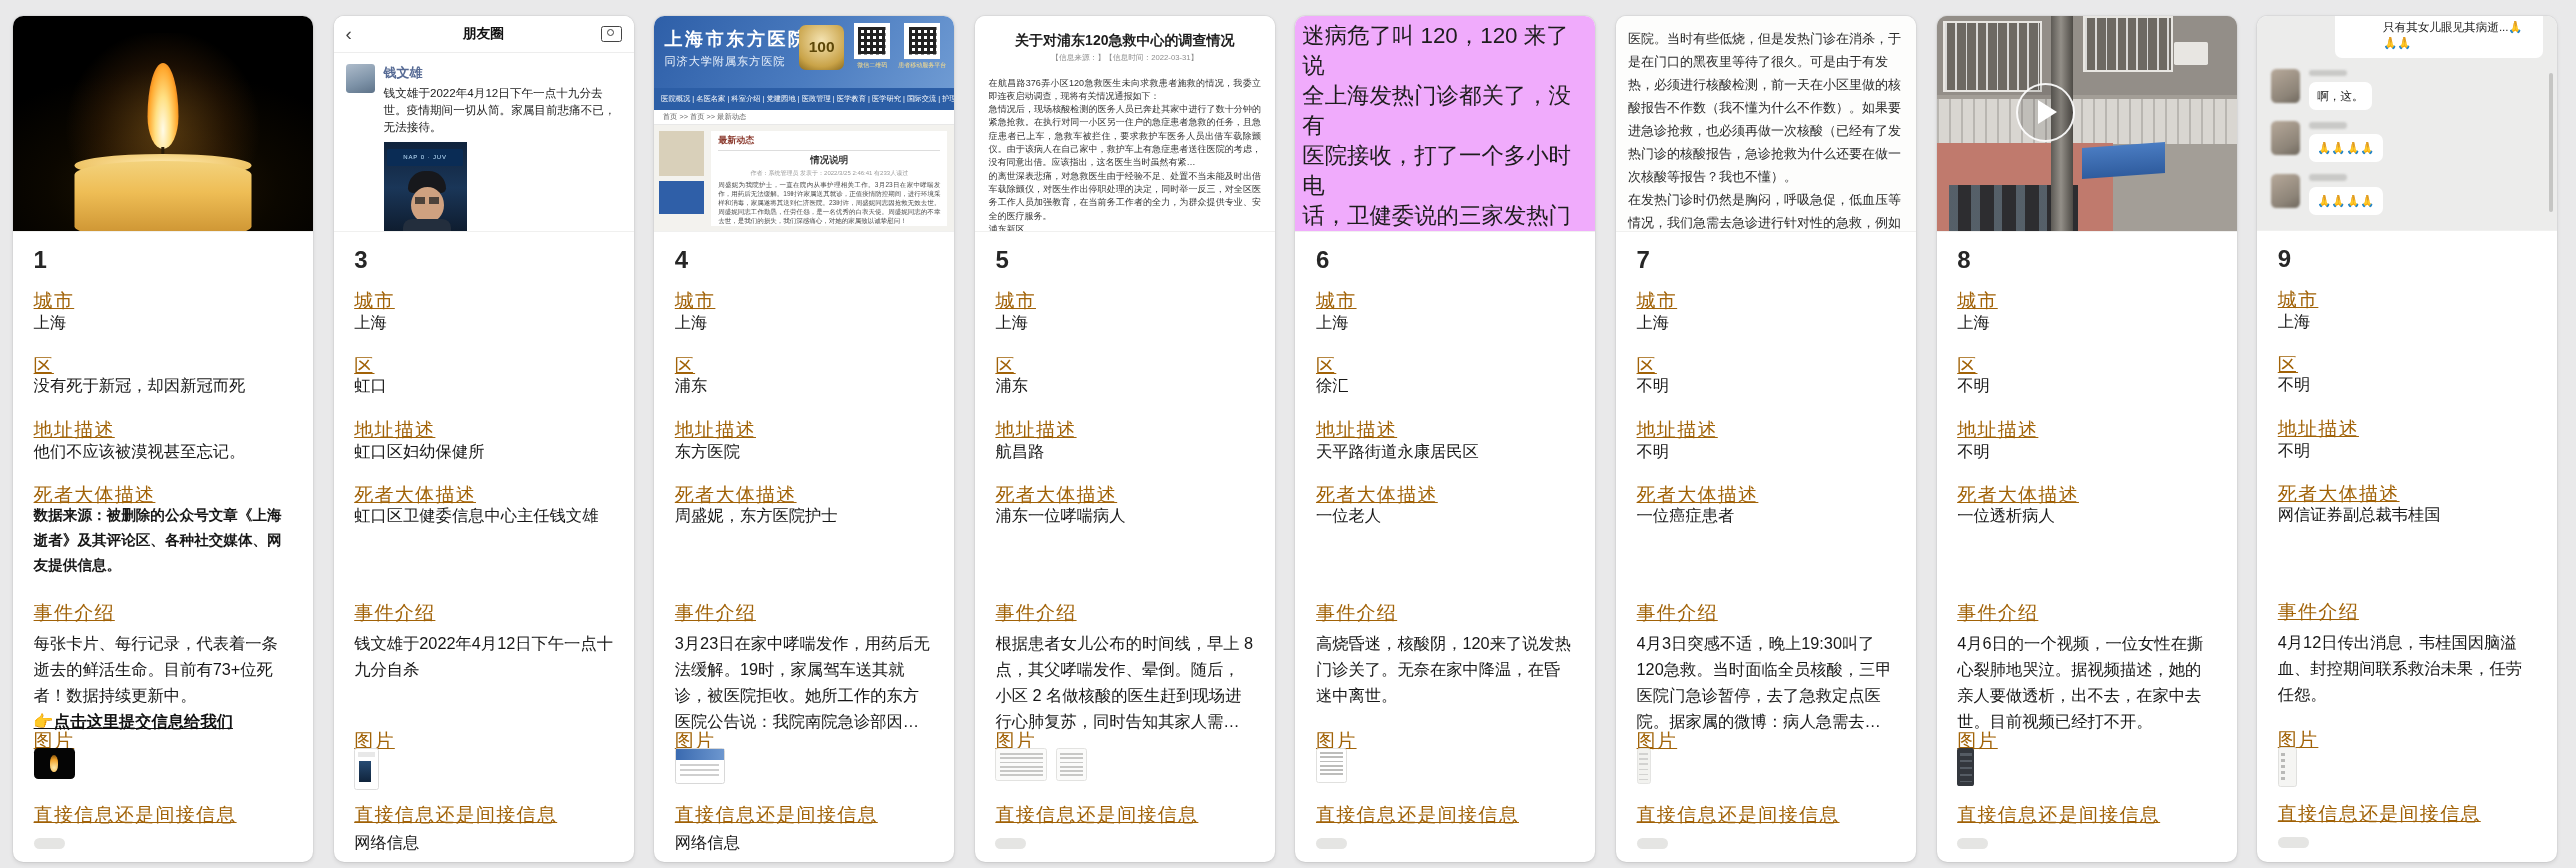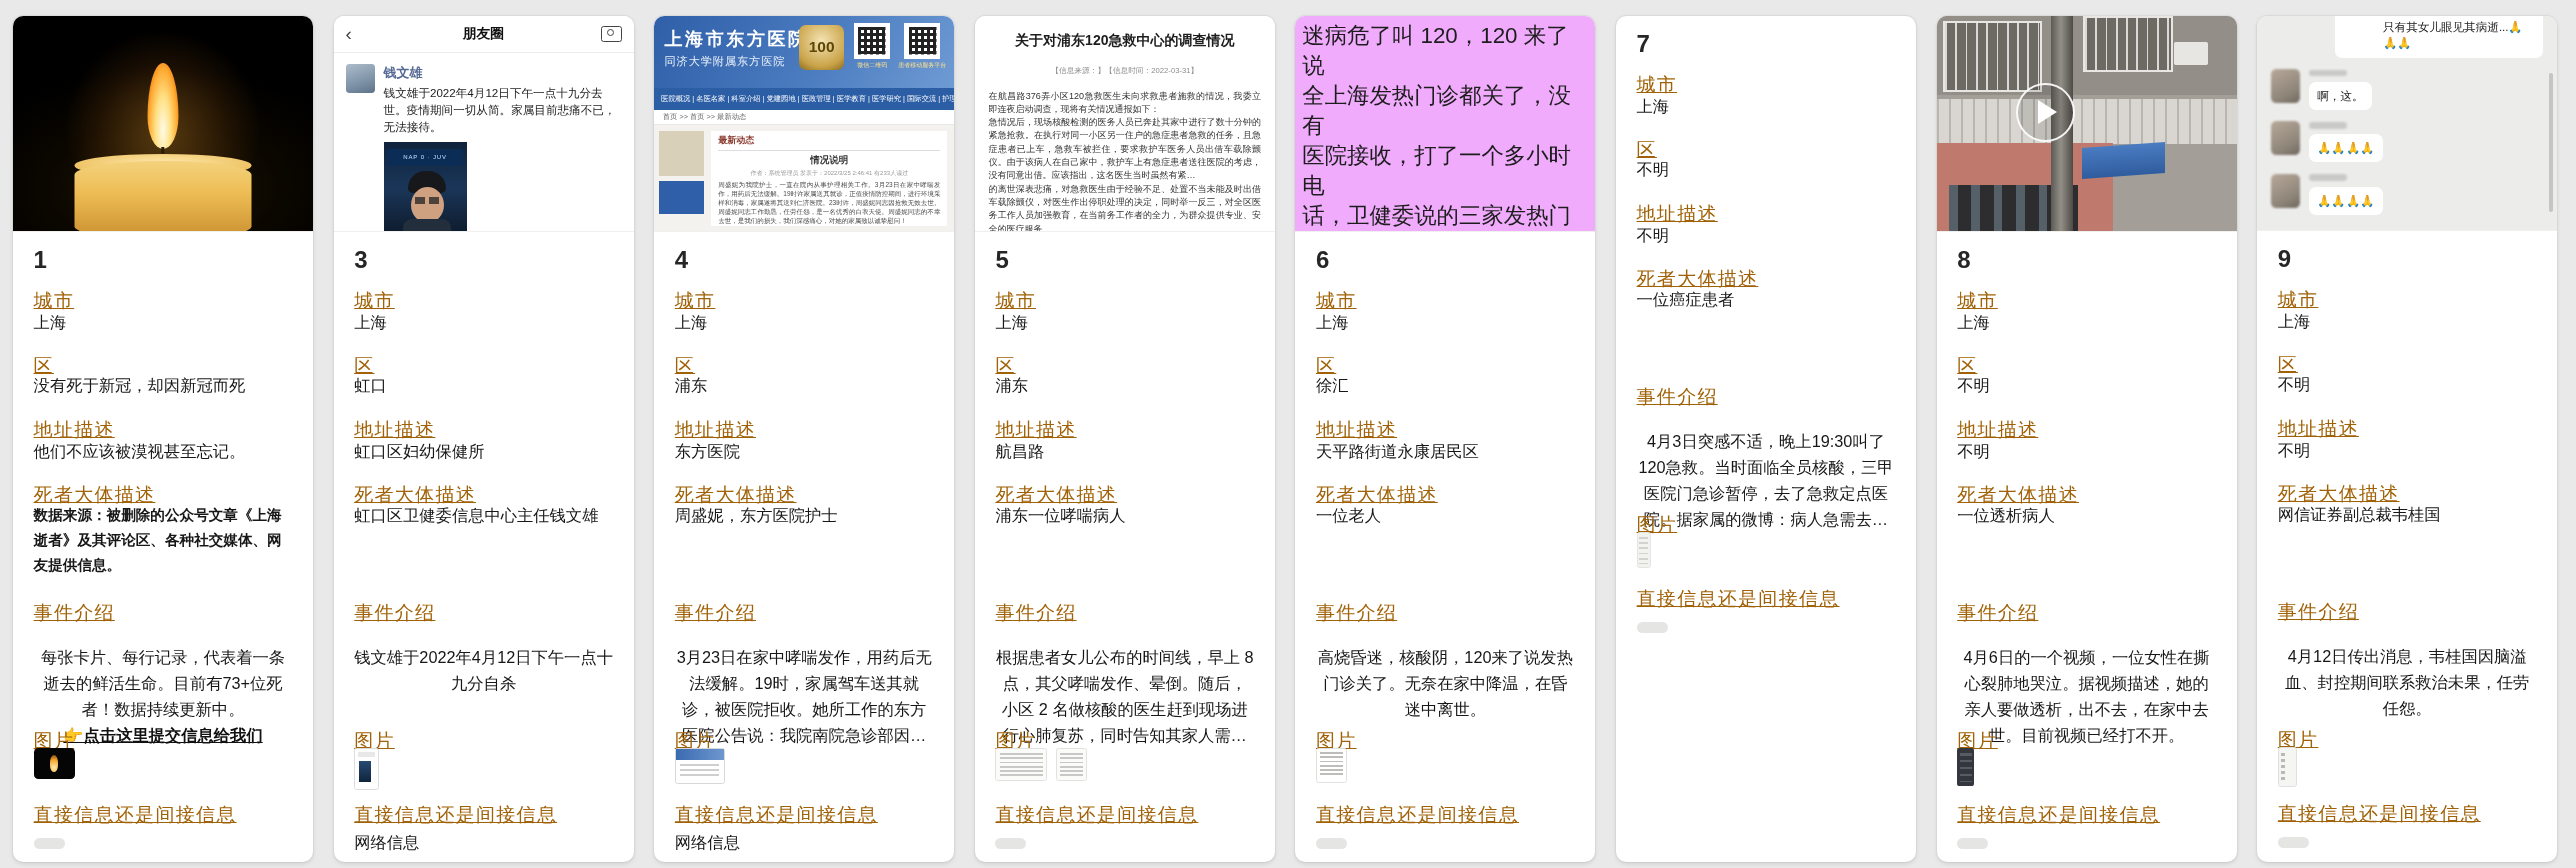--- a/index.html
+++ b/index.html
@@ -10,21 +10,21 @@
   .cbody{position:relative;height:631px;}
   .f{position:absolute;left:20.6px;right:20.6px;}
   .num{top:13.8px;font-size:24px;font-weight:600;color:#262626;}
   .lbl{font-size:19px;color:#a16207;letter-spacing:1.3px;text-decoration:underline;}
   .val{font-size:16.3px;color:#171717;line-height:26px;}
   .l-city{top:56px}.v-city{top:77px}
   .l-dist{top:121px}.v-dist{top:140px}
   .l-addr{top:185px}.v-addr{top:206px}
   .l-dec{top:250px}.v-dec{top:271px;line-height:25px;}
   .v-dec.bold{font-weight:700;font-size:14.6px;line-height:25px;}
-  .l-evt{top:368px}.v-evt{top:412px;line-height:26px;text-align:center;}
+  .l-evt{top:368px}.v-evt{top:398px;line-height:26px;}
   .v-evt .clamp{display:-webkit-box;-webkit-line-clamp:4;-webkit-box-orient:vertical;overflow:hidden;margin:0;}
   .v-evt.short .clamp{-webkit-line-clamp:3;}
   .evt-link{font-weight:700;text-decoration:underline;color:#111;cursor:pointer;}
   .l-img{top:496px}
   .thumb{top:516px;}
   .l-dir{top:570px}
   .v-dir{top:597px}
   .pill{position:absolute;left:20.6px;top:606px;width:31px;height:11.2px;border-radius:6px;background:#e5e5e3;}
 
   
@@ -109,21 +109,21 @@
   .hs-main{flex:1;background:#fff;margin:5.2px 6.9px;padding:3.4px 6.9px;overflow:hidden;}
   .hs-paneltitle{font-size:9px;font-weight:700;color:#8b3a2e;border-bottom:0.9px solid #ddd;padding-bottom:2.6px;}
   .hs-notice-title{text-align:center;font-size:9.5px;font-weight:700;color:#333;margin-top:3.4px;}
   .hs-meta{text-align:center;font-size:6px;color:#999;margin-top:1.7px;}
   .hs-body{font-size:6.5px;color:#4a4a4a;line-height:9px;text-align:justify;margin-top:2.6px;}
   .hs-sign{font-size:6.5px;color:#4a4a4a;text-align:right;line-height:8.6px;margin-top:1.7px;white-space:pre-line;}
 
   
   .doc-pad{padding:15.5px 13.8px 0 13.8px;background:#fff;height:100%;box-sizing:border-box;}
   .doc-title{text-align:center;font-size:14px;font-weight:700;color:#1d1d1d;}
-  .doc-meta{text-align:center;font-size:7.7px;color:#8e8e8e;margin-top:16px;}
+  .doc-meta{text-align:center;font-size:7.7px;color:#8e8e8e;margin-top:3px;}
   .doc-body{font-size:9px;color:#333;line-height:13.3px;margin-top:13.8px;text-align:justify;white-space:pre-line;}
   .txt-large{padding:5.2px 6.9px;font-size:22.4px;line-height:30px;color:#1d1d1d;white-space:pre-line;background:#f0abfc;height:100%;box-sizing:border-box;}
   .txt-small{padding:10.3px 12px;font-size:13px;line-height:23px;color:#2a2a2a;white-space:pre-line;background:#fdfdfc;height:100%;box-sizing:border-box;}
 
   
   .cover-video{background:#a39e97;}
   .vd-band-top{position:absolute;left:0;right:0;top:0;height:79px;background:#938e88;}
   .vd-win{position:absolute;background:#6d6963;border:2.6px solid #e8e6e2;
       background-image:repeating-linear-gradient(90deg,rgba(255,255,255,0.75) 0 1.7px,transparent 1.7px 10.3px);}
   .vd-rail{position:absolute;left:0;right:0;top:83px;height:45px;background:#d9d6d1;
@@ -329,20 +329,31 @@
         <p class="clamp">高烧昏迷，核酸阴，120来了说发热门诊关了。无奈在家中降温，在昏迷中离世。</p>
       </div>
       <div class="f lbl l-img">图片</div>
       <div class="f thumb"><span class="t t-text"></span></div>
       <div class="f lbl l-dir">直接信息还是间接信息</div>
       <span class="pill"></span>
     </div>
   </article>
 
   <article class="card">
+    <div class="cover">
+      <div class="txt-small">医院。当时有些低烧，但是发热门诊在消杀，于
+是在门口的黑夜里等待了很久。可是由于有发
+热，必须进行核酸检测，前一天在小区里做的核
+酸报告不作数（我不懂为什么不作数）。如果要
+进急诊抢救，也必须再做一次核酸（已经有了发
+热门诊的核酸报告，急诊抢救为什么还要在做一
+次核酸等报告？我也不懂）。
+在发热门诊时仍然是胸闷，呼吸急促，低血压等
+情况，我们急需去急诊进行针对性的急救，例如</div>
+    </div>
     <div class="cbody">
       <div class="f num">7</div>
       <div class="f lbl l-city">城市</div>
       <div class="f val v-city">上海</div>
       <div class="f lbl l-dist">区</div>
       <div class="f val v-dist">不明</div>
       <div class="f lbl l-addr">地址描述</div>
       <div class="f val v-addr">不明</div>
       <div class="f lbl l-dec">死者大体描述</div>
       <div class="f val v-dec">一位癌症患者</div>

